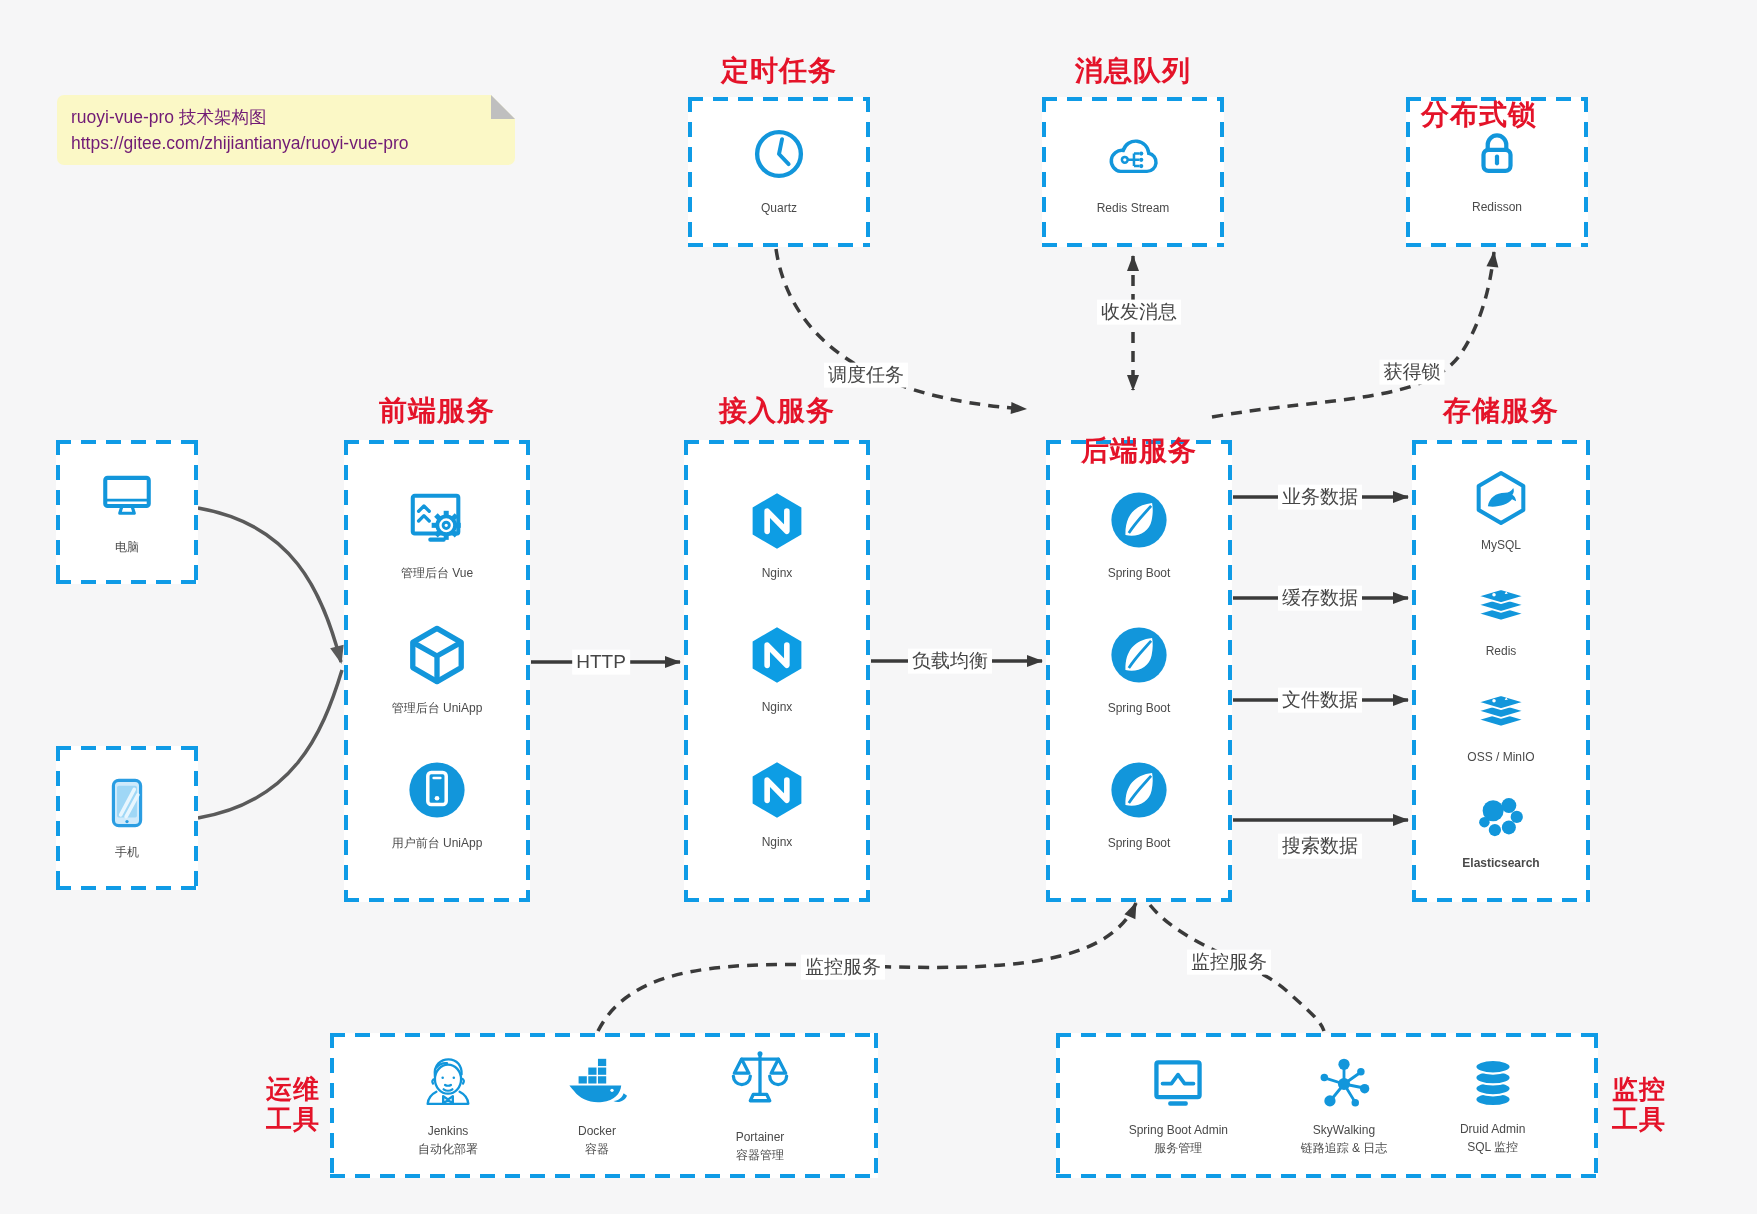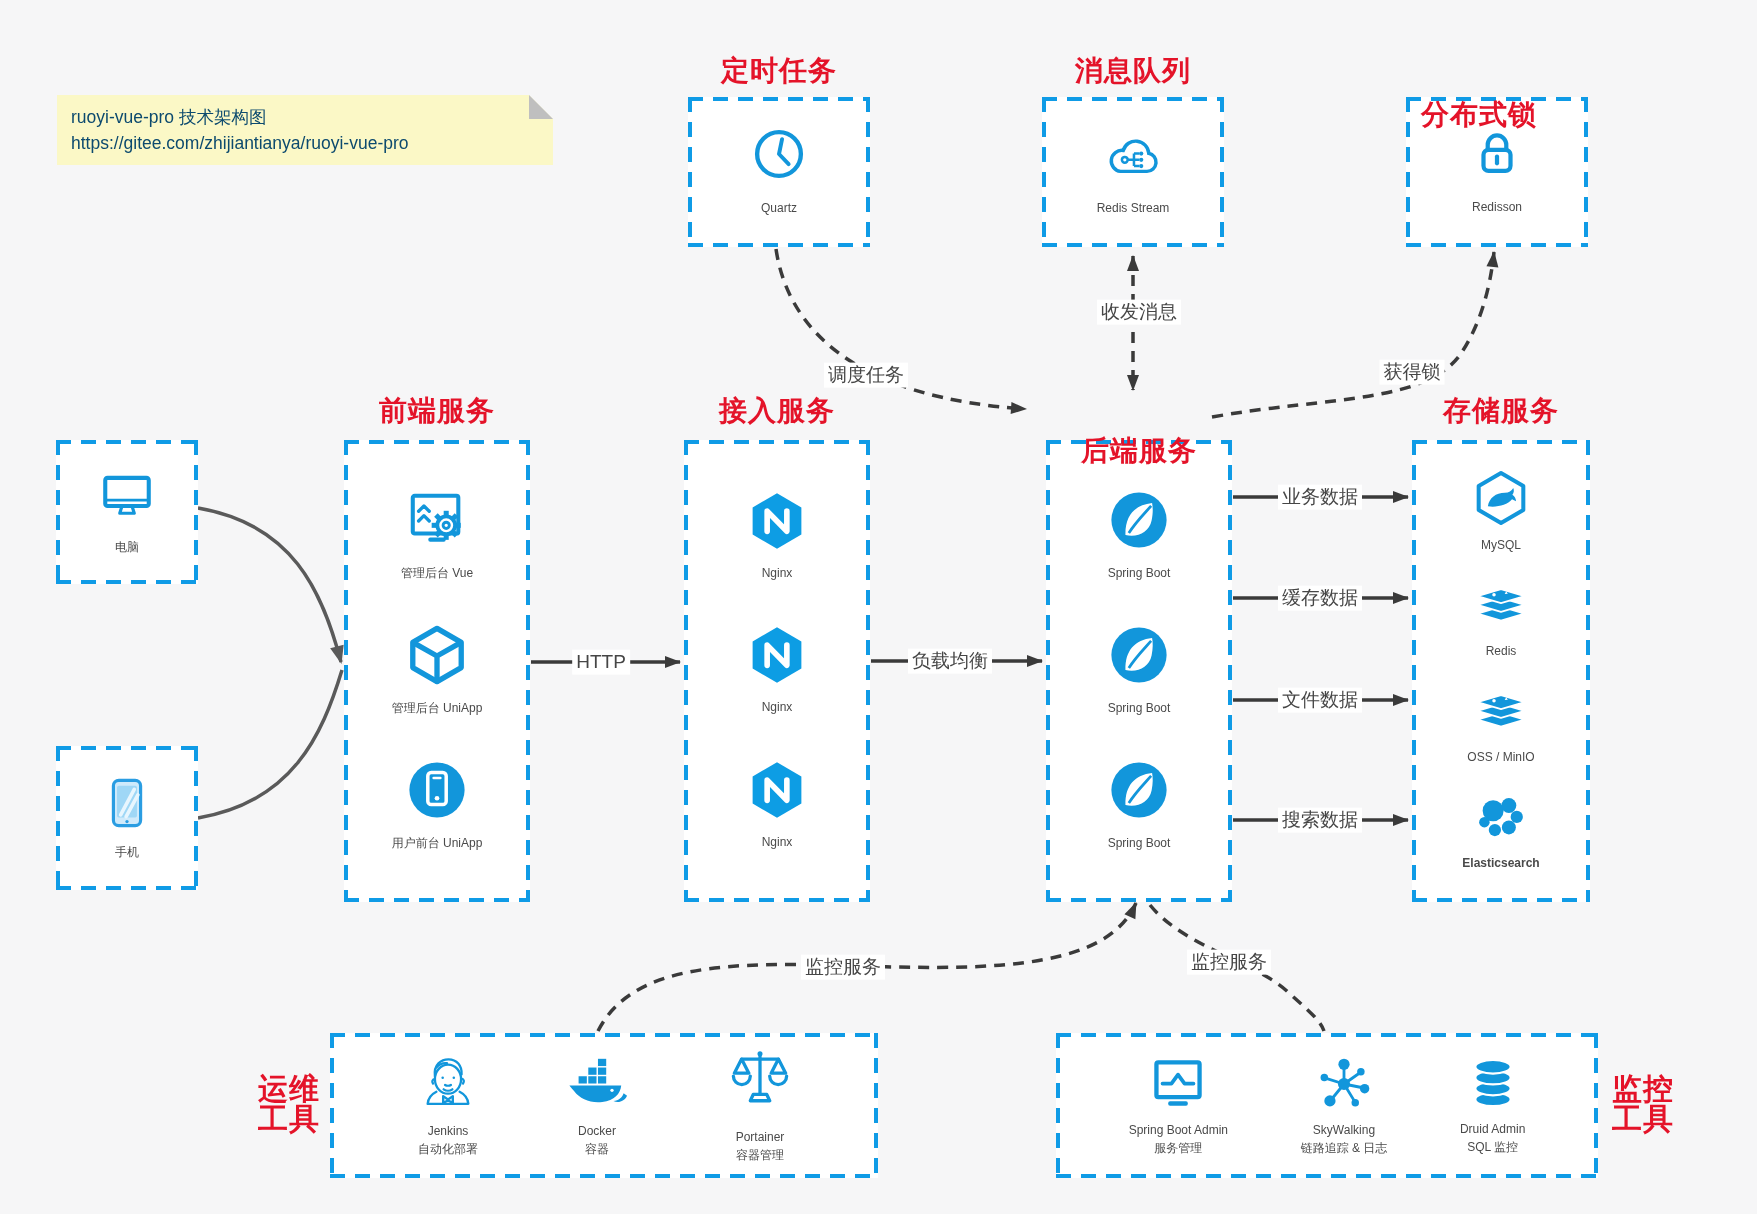--- a/index.html
+++ b/index.html
@@ -32,32 +32,33 @@
   .col{display:flex;flex-direction:column;justify-content:space-evenly;align-items:center;padding:8px 0;}
   .center-box{display:flex;flex-direction:column;justify-content:center;align-items:center;gap:14px;}
   .row-box{display:flex;flex-direction:row;justify-content:space-evenly;align-items:center;}
   .item{display:flex;flex-direction:column;align-items:center;gap:10px;}
   .item-label{font-size:12px;color:var(--txt);white-space:nowrap;text-align:center;line-height:1.45;}
   .group-title{
     position:absolute;z-index:3;color:var(--red);font-weight:bold;font-size:28px;
     text-align:center;white-space:nowrap;letter-spacing:1px;
   }
   .side-title{
-    position:absolute;z-index:3;color:var(--red);font-weight:bold;font-size:30px;
+    position:absolute;z-index:3;color:var(--red);font-weight:bold;font-size:26px;
     line-height:30px;letter-spacing:1px;
   }
   .edge-label{
     position:absolute;z-index:4;transform:translate(-50%,-50%);
     background:#fff;color:var(--label);font-size:19px;line-height:1.2;
     padding:1px 4px;white-space:nowrap;
   }
   .note{
-    position:absolute;left:57px;top:95px;width:496px;height:70px;z-index:3;
-    background:#fbf8c6;color:#0c4a6e;font-size:17.5px;line-height:26px;
+    position:absolute;left:57px;top:95px;width:458px;height:70px;z-index:3;
+    background:#fbf8c6;color:#701a75;font-size:17.5px;line-height:26px;
     padding:9px 0 0 14px;
+    border-radius:7px;
   }
   .note::before{
     content:"";position:absolute;top:0;right:0;width:0;height:0;
     border-top:24px solid var(--bg);border-left:24px solid transparent;
   }
   .note-fold{position:absolute;top:0;right:0;}
 </style>
 </head>
 <body>
 
@@ -456,20 +457,20 @@
         <div>SQL 监控</div>
       </div>
     </div>
   </div>
 
   <div class="edge-label" style="left:601px;top:662px;">HTTP</div>
   <div class="edge-label" style="left:950px;top:661px;">负载均衡</div>
   <div class="edge-label" style="left:1320px;top:497px;">业务数据</div>
   <div class="edge-label" style="left:1320px;top:598px;">缓存数据</div>
   <div class="edge-label" style="left:1320px;top:700px;">文件数据</div>
-  <div class="edge-label" style="left:1320px;top:820px;font-family:Liberation Serif, serif;">搜索数据</div>
+  <div class="edge-label" style="left:1320px;top:846px;font-family:Liberation Serif, serif;">搜索数据</div>
   <div class="edge-label" style="left:866px;top:375px;">调度任务</div>
   <div class="edge-label" style="left:1139px;top:312px;">收发消息</div>
   <div class="edge-label" style="left:1412px;top:372px;">获得锁</div>
   <div class="edge-label" style="left:843px;top:967px;">监控服务</div>
   <div class="edge-label" style="left:1229px;top:962px;">监控服务</div>
 
 </div>
 
 </body></html>

